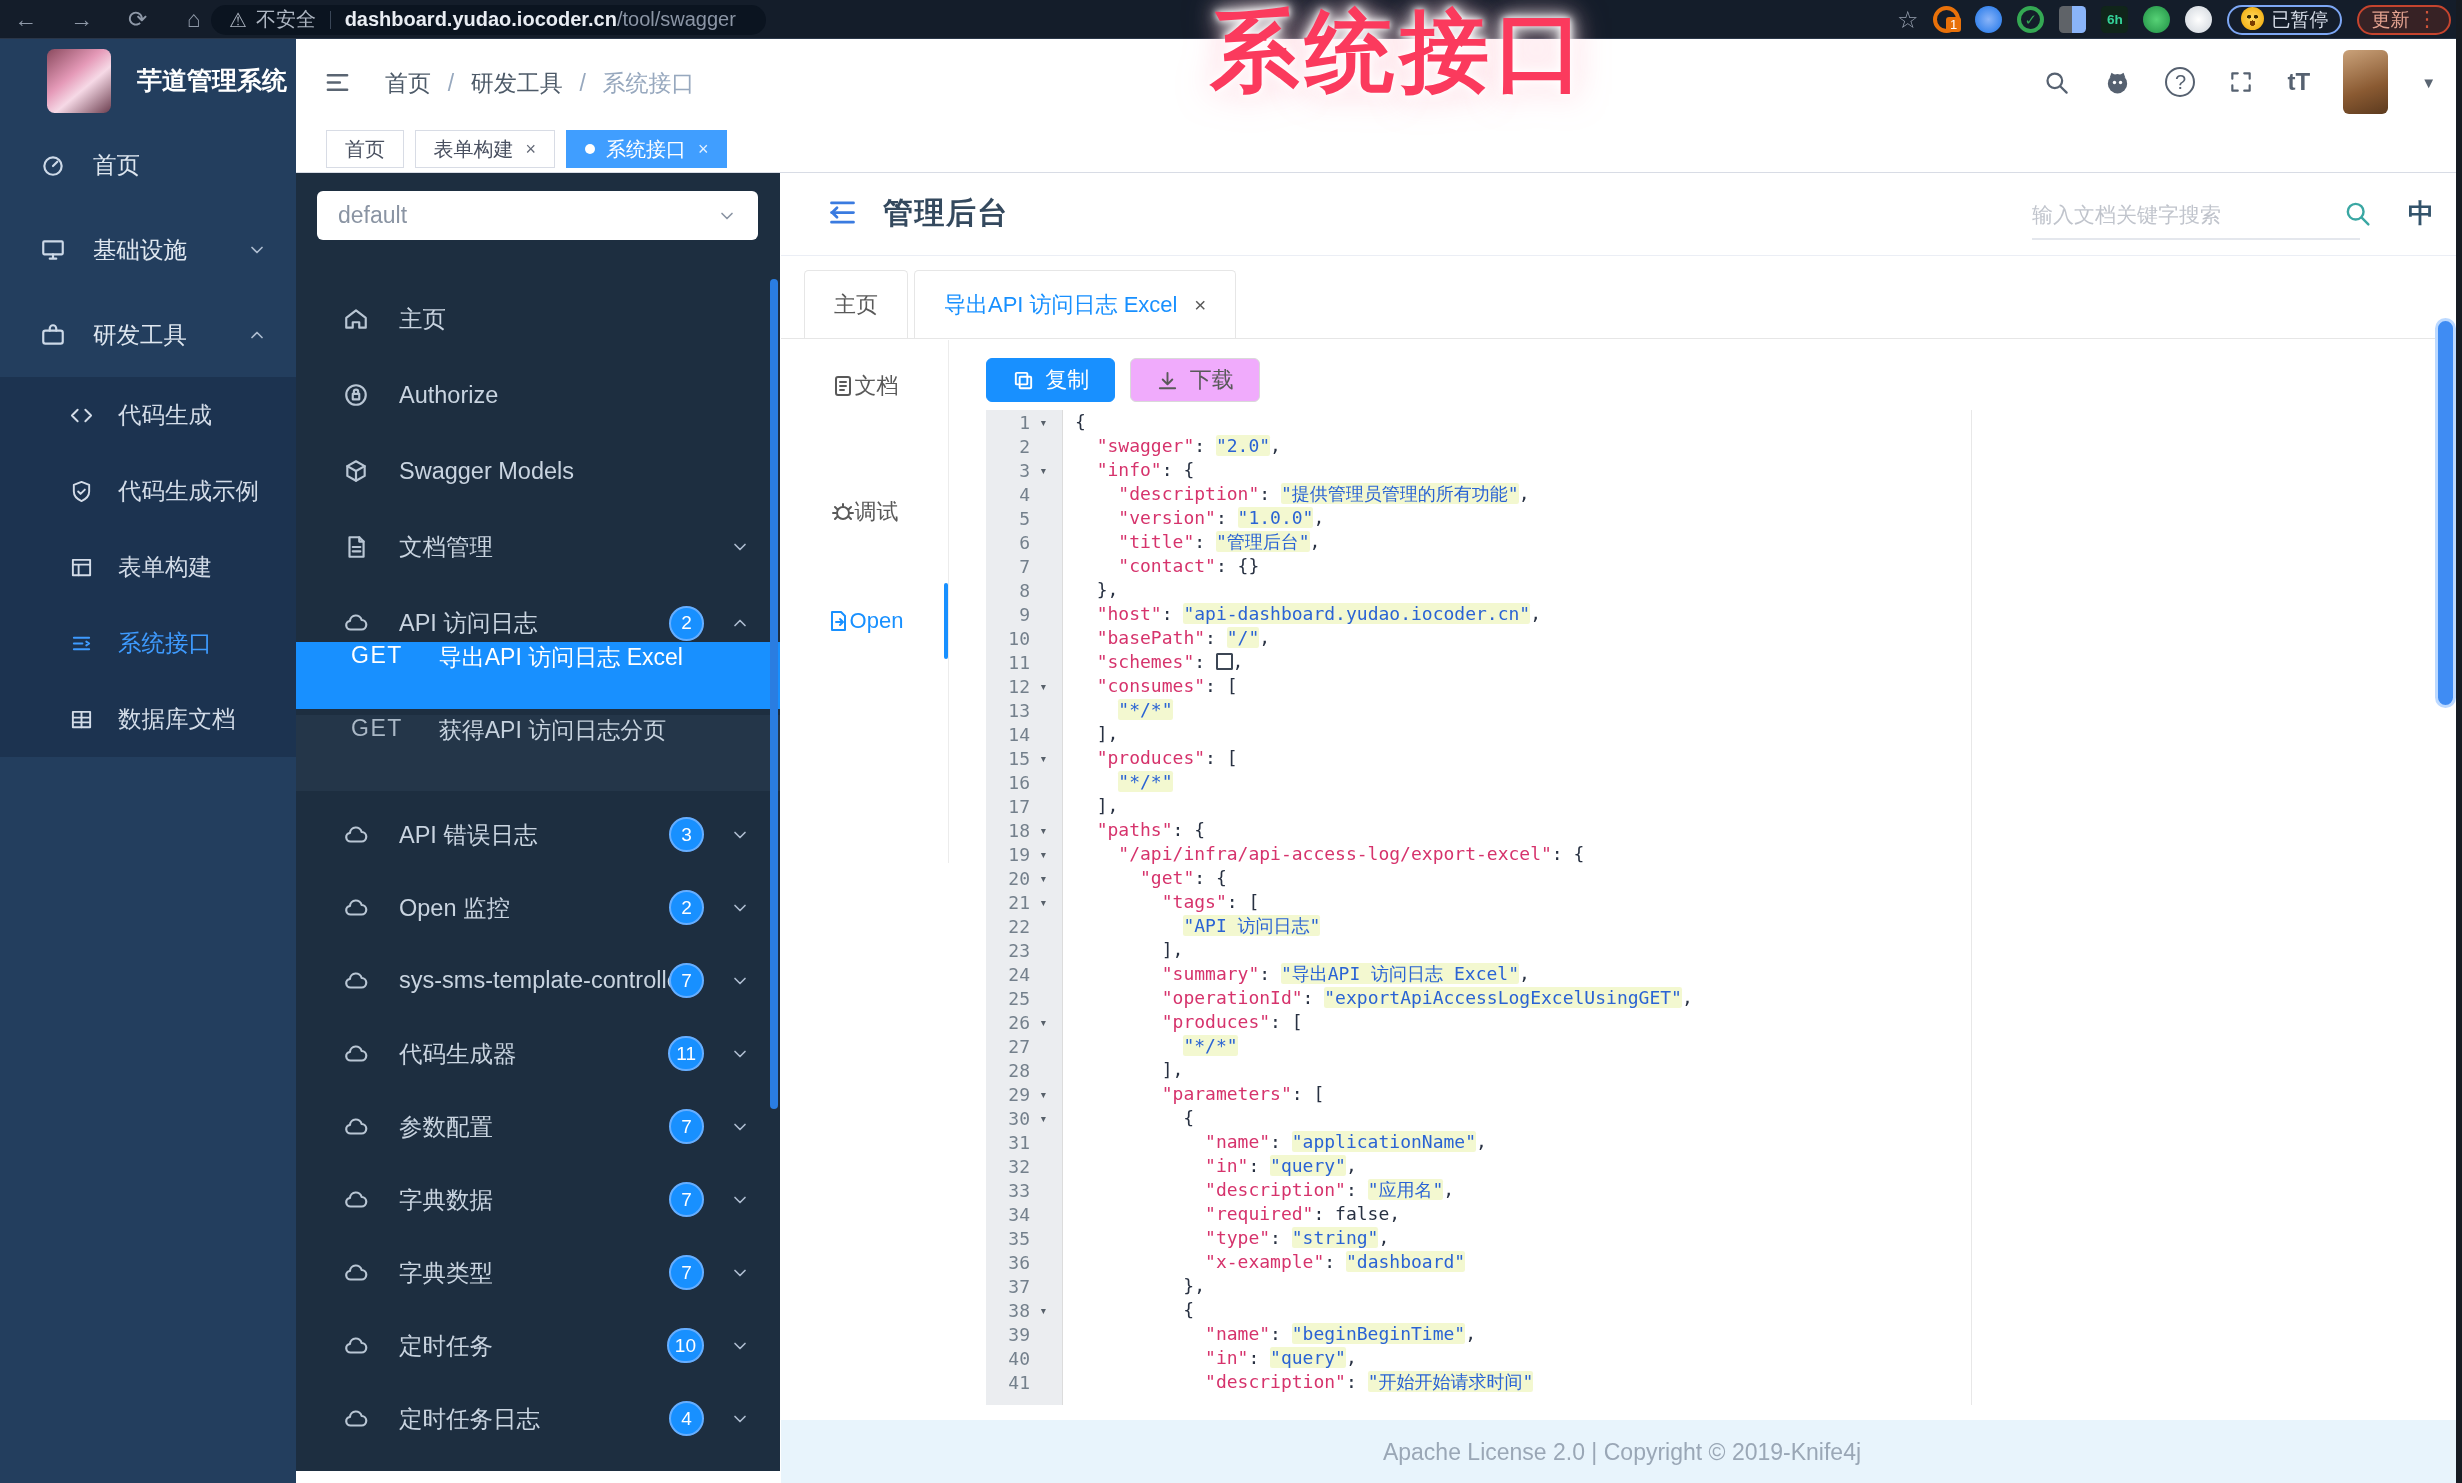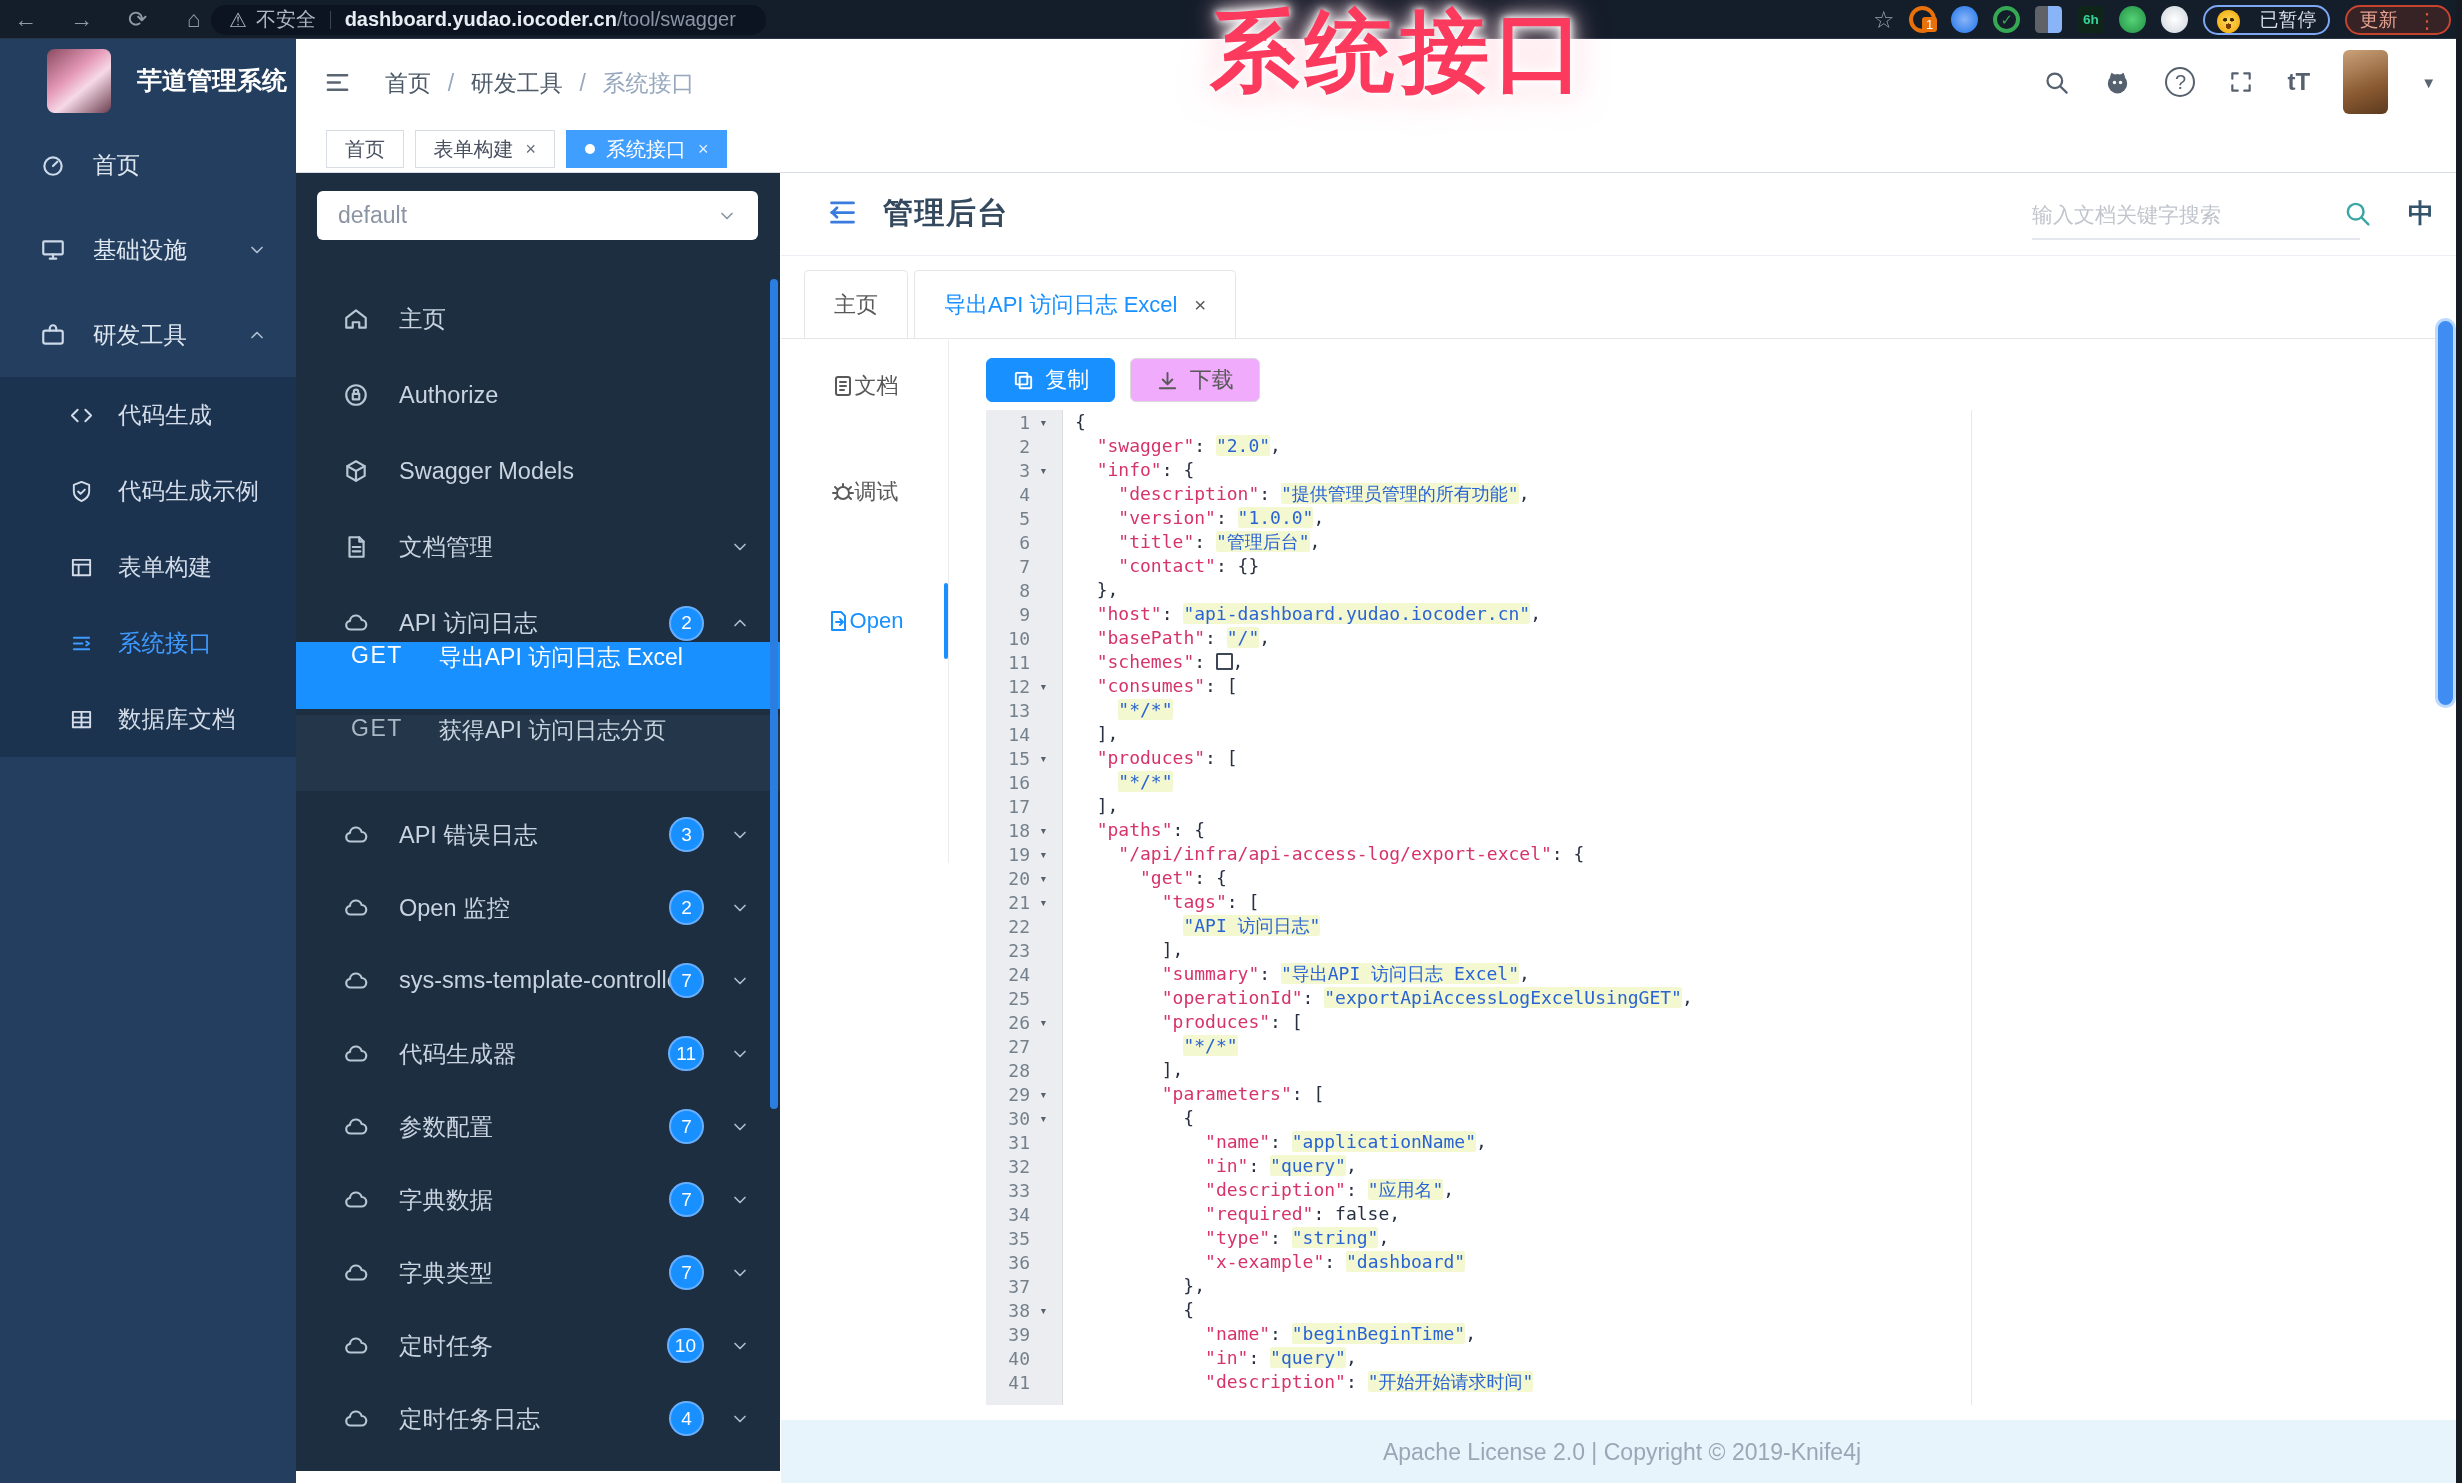--- a/index.html
+++ b/index.html
@@ -10,21 +10,21 @@
   .browser{position:absolute;left:0;top:0;width:2462px;height:39px;background:#141d2a;border-bottom:1.5px solid #2a3648;color:#aeb6c2}
   .bnav{position:absolute;top:0;left:10.6px;height:39px;display:flex;align-items:center;gap:26px;font-size:23px;color:#8f99a8}
   .bnav span{width:30px;text-align:center}
   .url-pill{position:absolute;left:211px;top:4.5px;width:555px;height:30px;border-radius:15px;background:#0b1420;display:flex;align-items:center;padding:0 18px;font-size:20px}
   .url-sep{width:1.5px;height:18px;background:#3a4657;margin:0 13.6px}
   .url-host{color:#e9edf3;font-weight:bold}
   .url-path{color:#8b95a5}
   .bright{position:absolute;right:10.6px;top:0;height:39px;display:flex;align-items:center;gap:15px}
   .ext{width:27px;height:27px;border-radius:50%;position:relative;flex:none}
   .ext-badge{position:absolute;right:-4.5px;bottom:-3px;background:#e8710a;color:#fff;font-size:13px;line-height:15px;padding:0 3.8px;border-radius:3px}
-  .pill{height:30px;border-radius:16.7px;display:flex;align-items:flex-end;padding:0 12px;gap:19px;font-size:19px}
+  .pill{height:30px;border-radius:16.7px;display:flex;align-items:flex-start;padding:0 12px;gap:7px;font-size:19px}
   .pill.paused{border:2.3px solid #7da7f4;color:#d6dde8}
   .pill.update{border:2.3px solid #c5442e;background:rgba(160,50,25,.25);color:#e2a18f}
   .emoji{width:23px;height:23px;border-radius:50%;background:
     radial-gradient(circle at 35% 42%,#3a2a00 9%,transparent 10%),
     radial-gradient(circle at 65% 42%,#3a2a00 9%,transparent 10%),
     radial-gradient(circle at 50% 70%,#7a3c00 13%,transparent 14%),
     radial-gradient(#ffd95e,#f0a500)}
   .win-edge{position:absolute;right:0;top:0;width:6px;height:1484px;background:#161b22;z-index:40}
 
   
@@ -550,21 +550,21 @@
     <div class="mini-nav" id="mini-nav">
         <div class="mini-item" style="top: 0px;">
           <span class="mic">
             <svg width="24" height="24" viewBox="0 0 24 24" fill="none" stroke="currentColor" stroke-width="2" stroke-linecap="round" stroke-linejoin="round">
               <rect x="5" y="3" width="14" height="18" rx="2"></rect>
               <path d="M9 8h6M9 12h6M9 16h4"></path>
             </svg>
           </span>
           <span>文档</span>
         </div>
-        <div class="mini-item" style="top: 106px;">
+        <div class="mini-item" style="top: 126px;">
           <span class="mic">
             <svg width="24" height="24" viewBox="0 0 24 24" fill="none" stroke="currentColor" stroke-width="2" stroke-linecap="round" stroke-linejoin="round">
               <circle cx="12" cy="13" r="6"></circle>
               <path d="M12 7V4M6 9L4 7M18 9l2-2M5 13H2M22 13h-3M6 17l-2 2M18 17l2 2"></path>
             </svg>
           </span>
           <span>调试</span>
         </div>
         <div class="mini-item active" style="top: 235px;">
           <span class="mic">

